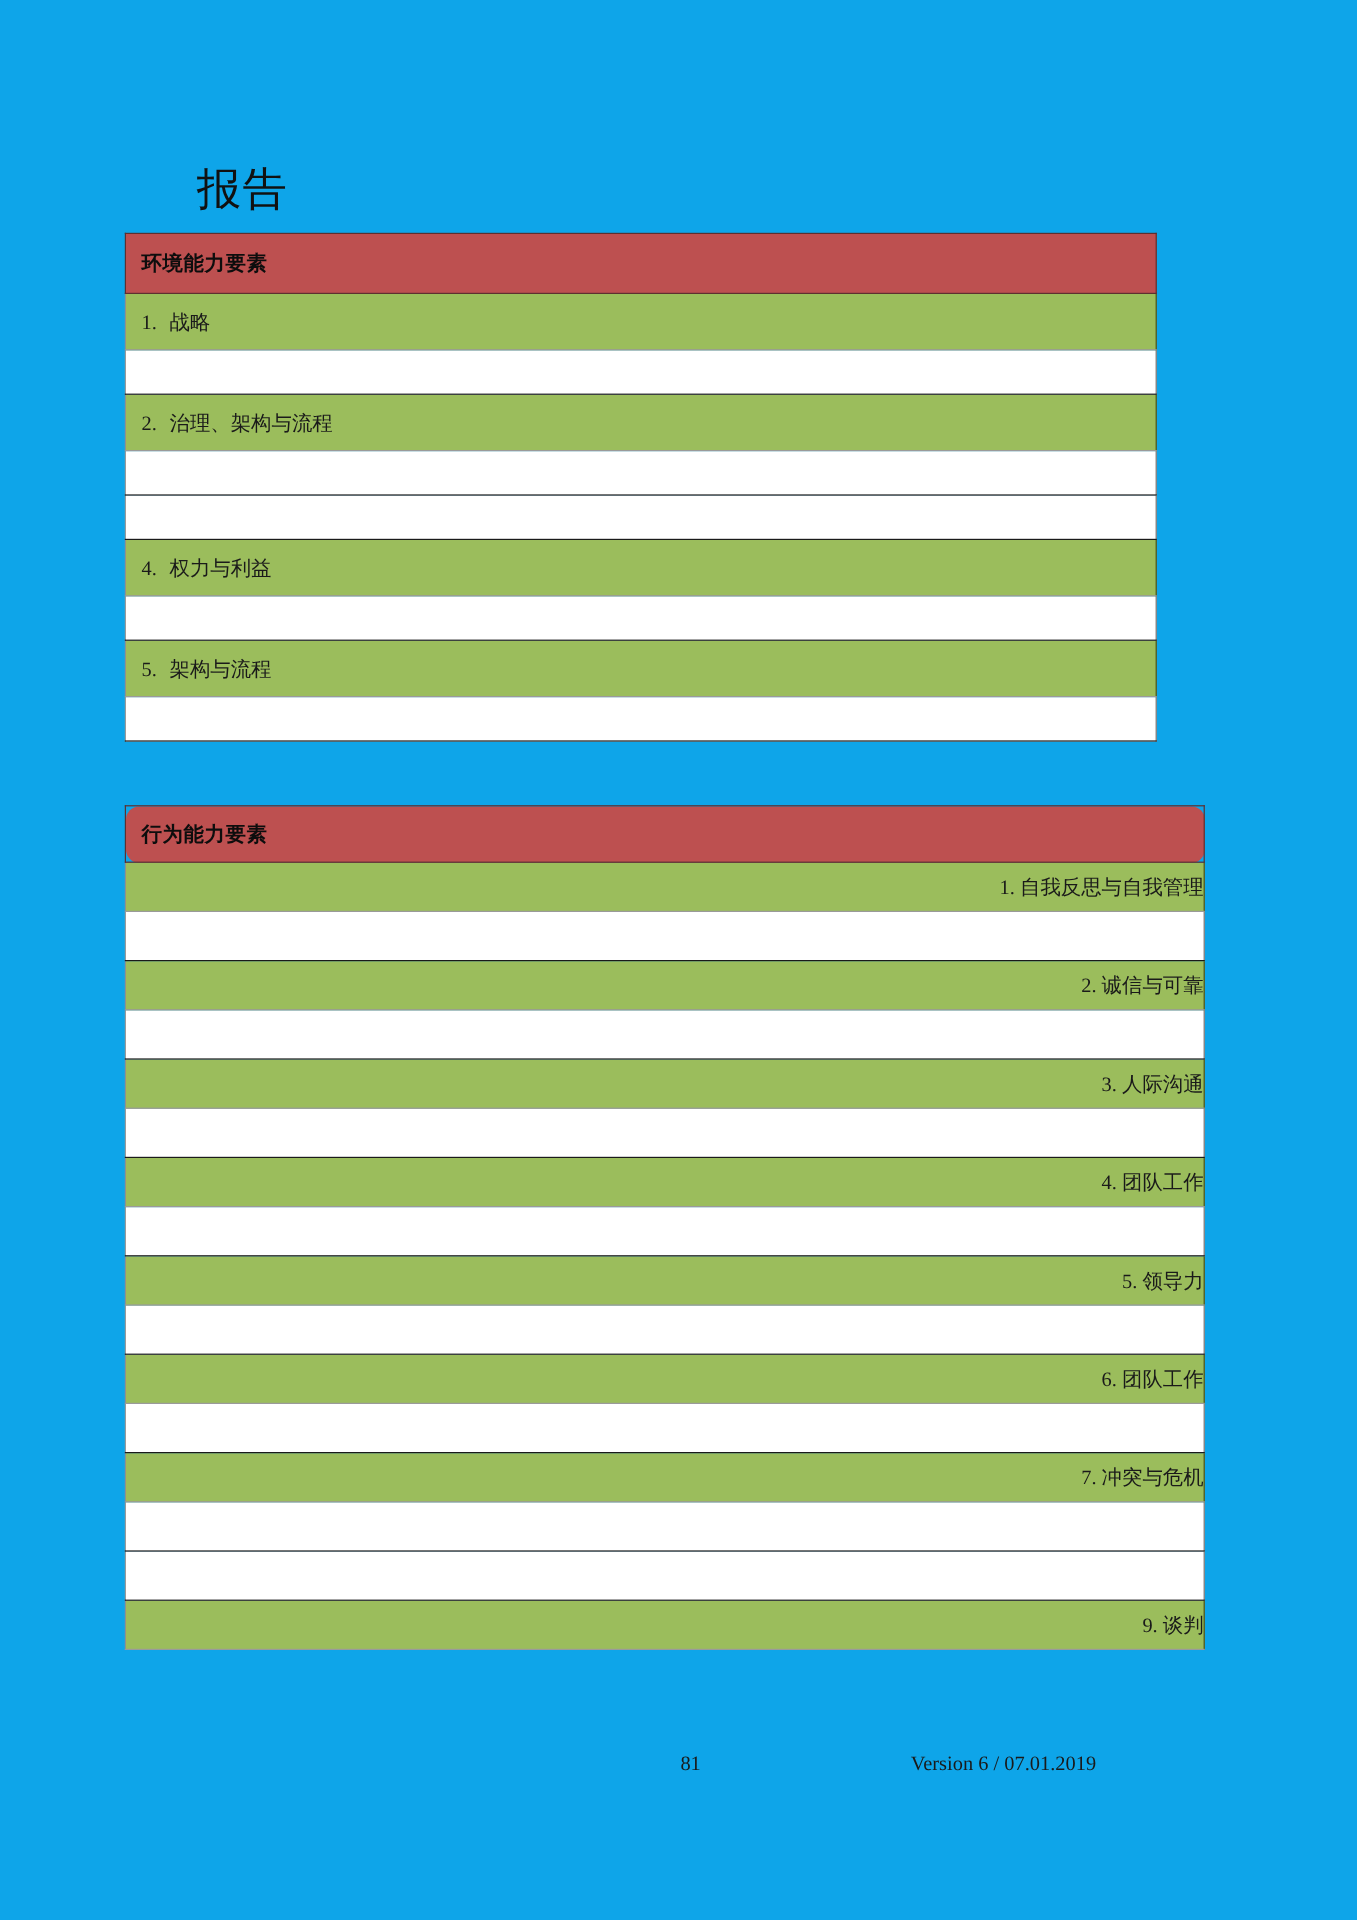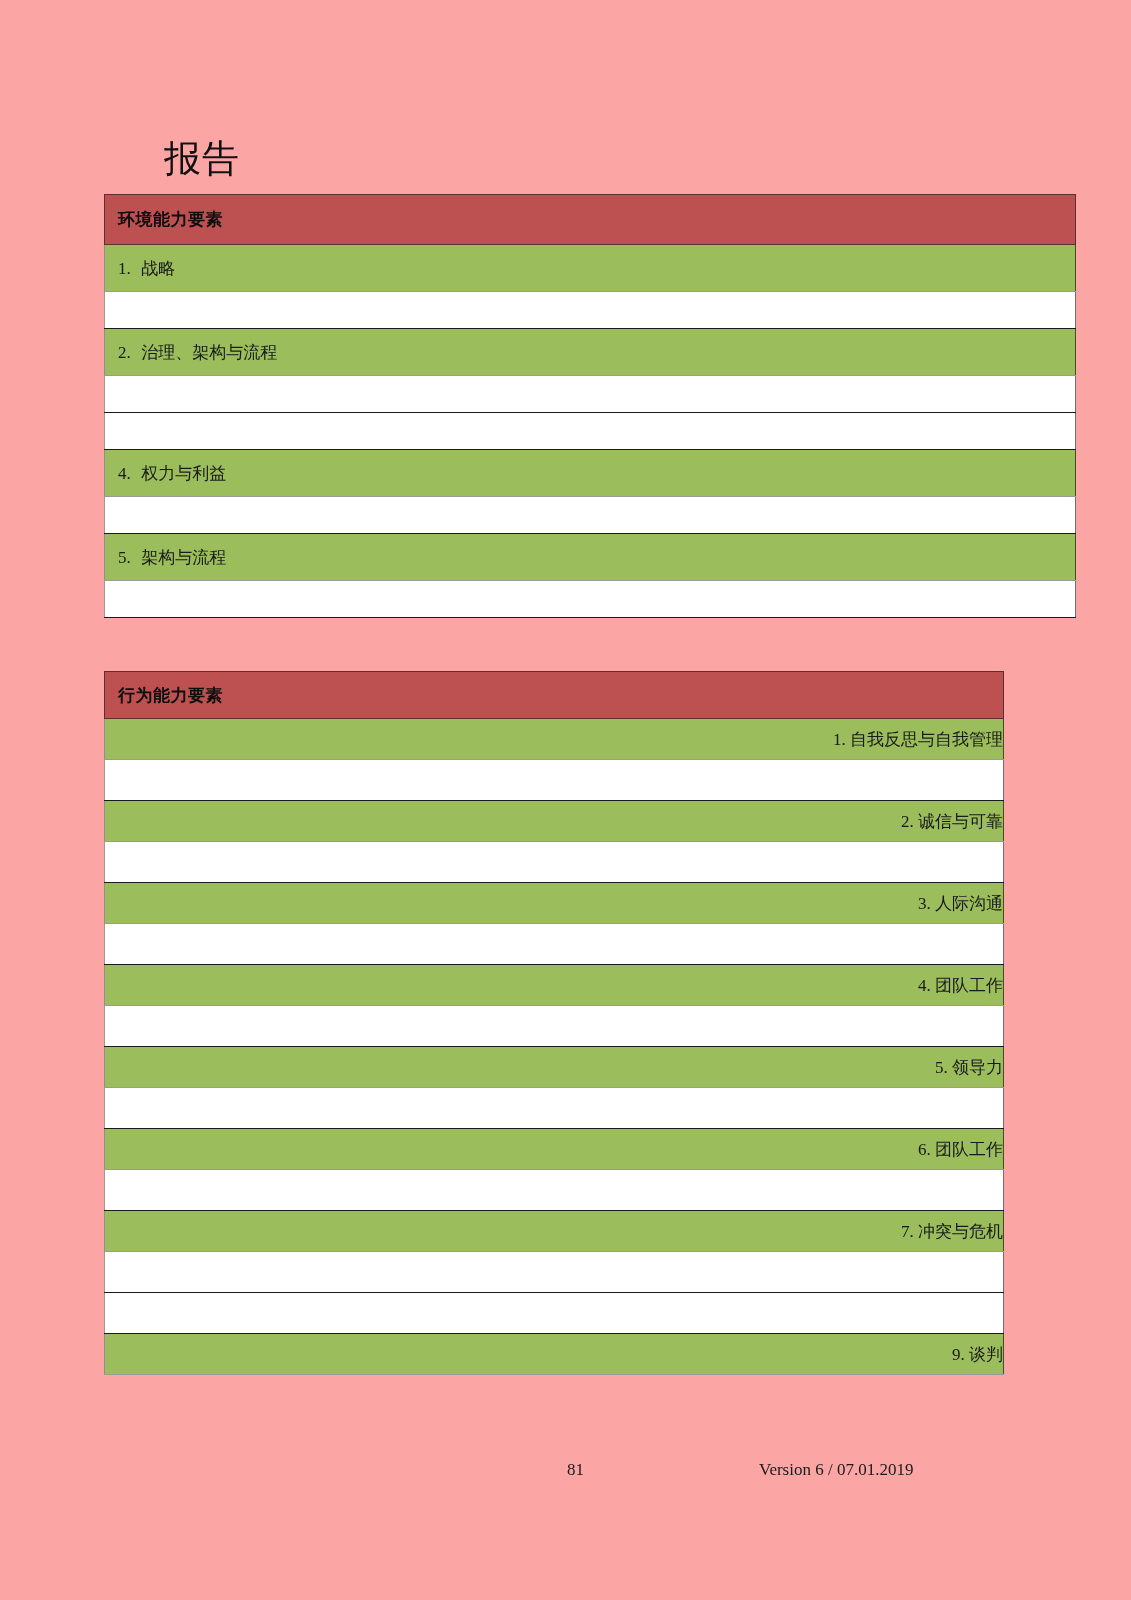--- a/index.html
+++ b/index.html
@@ -15,21 +15,21 @@
     font-family: "Liberation Serif", "DejaVu Serif", serif;
     color: #000000;
     overflow: hidden;
   }
 
   .page {
     position: absolute;
     left: 0; top: 0;
     width: 1131px;
     height: 1600px;
-    background: #fca5a5;
+    background: #0ea5e9;
   }
 
   
   .page-title {
     position: absolute;
     left: 164px;
     top: 136px;
     font-size: 37px;
     line-height: 46px;
     font-weight: 400;
@@ -40,21 +40,21 @@
 
   
   .form-table {
     position: absolute;
     border-collapse: collapse;
     table-layout: fixed;
   }
   .form-table.table-env {
     left: 104px;
     top: 194px;
-    width: 972px;
+    width: 860px;
   }
   .form-table.table-beh {
     left: 104px;
     top: 671px;
     width: 900px;
   }
 
   .form-table td {
     padding: 0 0 0 13px;
     margin: 0;
@@ -67,21 +67,21 @@
 
   .row-header td {
     background: #bd5050;
     font-weight: bold;
     font-size: 17px;
     letter-spacing: 0.5px;
     border-color: #5d3030;
     color: #0d0d0d;
   }
   .table-env .row-header td { height: 49px; }
-  .table-beh .row-header td { height: 46px; }
+  .table-beh .row-header td { height: 46px; border-radius: 11px; }
 
   .row-item td {
     background: #9bbd5c;
     border-top-color: #44501f;
     border-bottom-color: #9a9a9a;
     border-left-color: #8f8f8f;
     border-right-color: #44501f;
   }
   .table-env .row-item td { height: 46px; }
   .table-beh .row-item td { height: 40px; text-align: right; }

